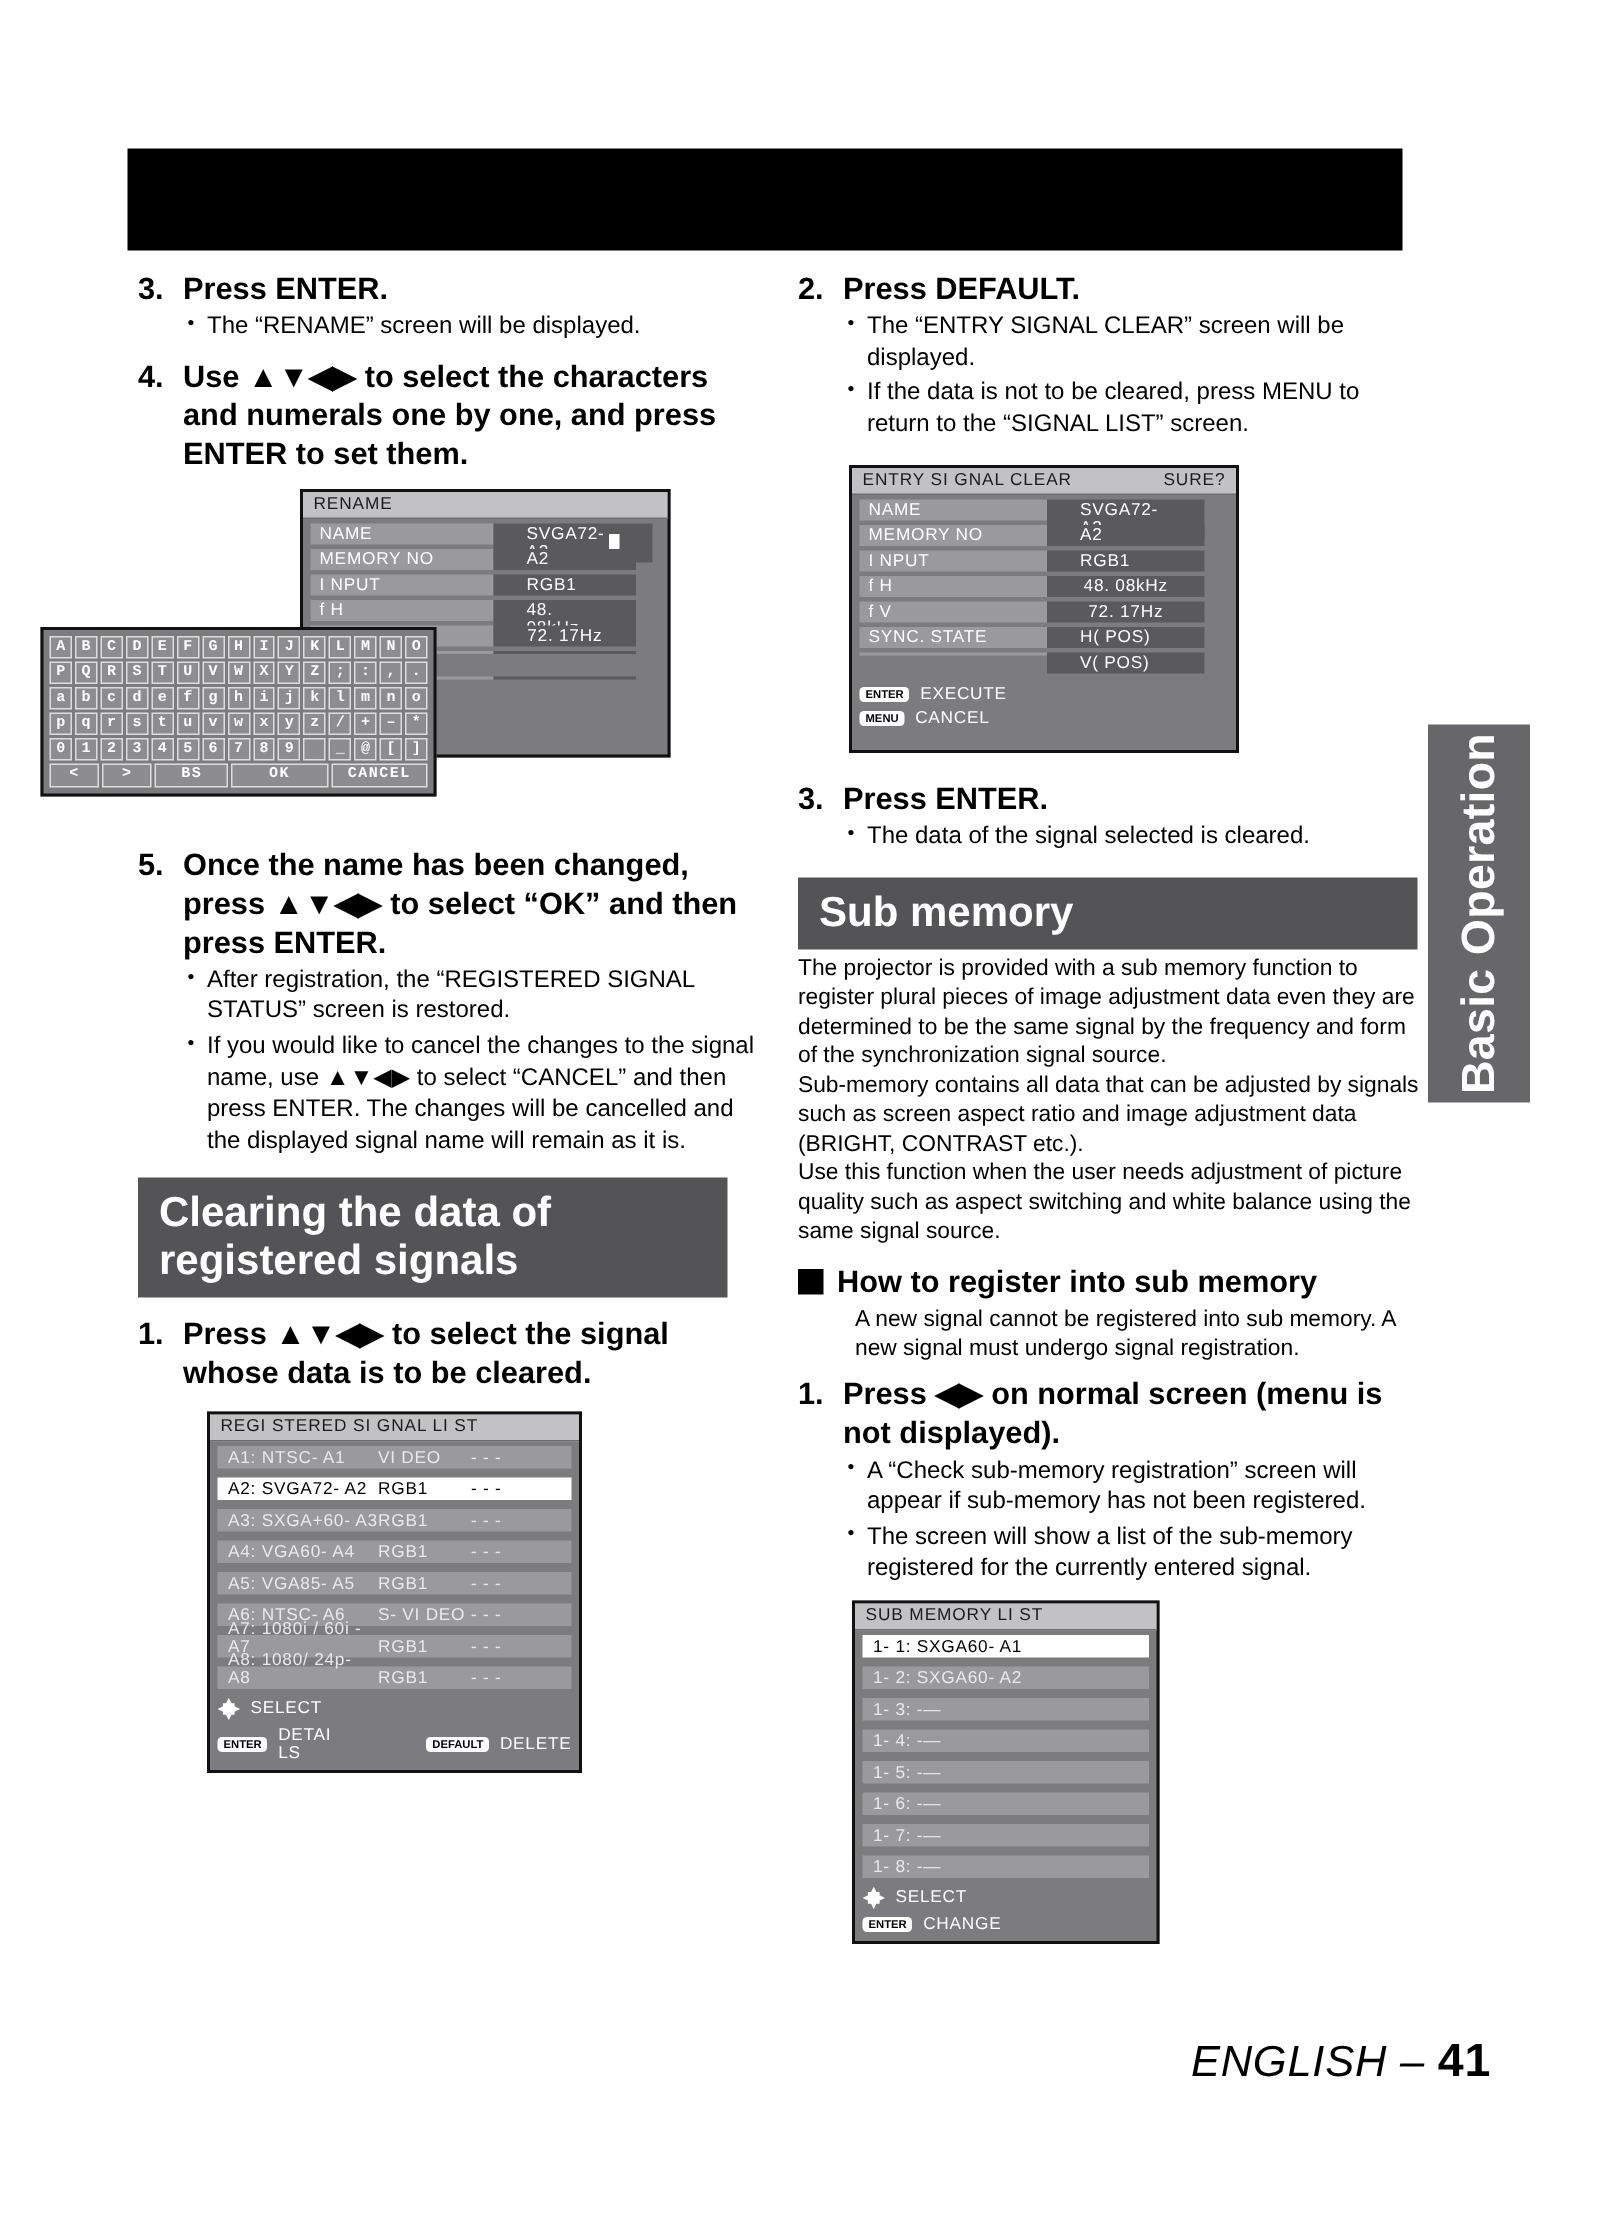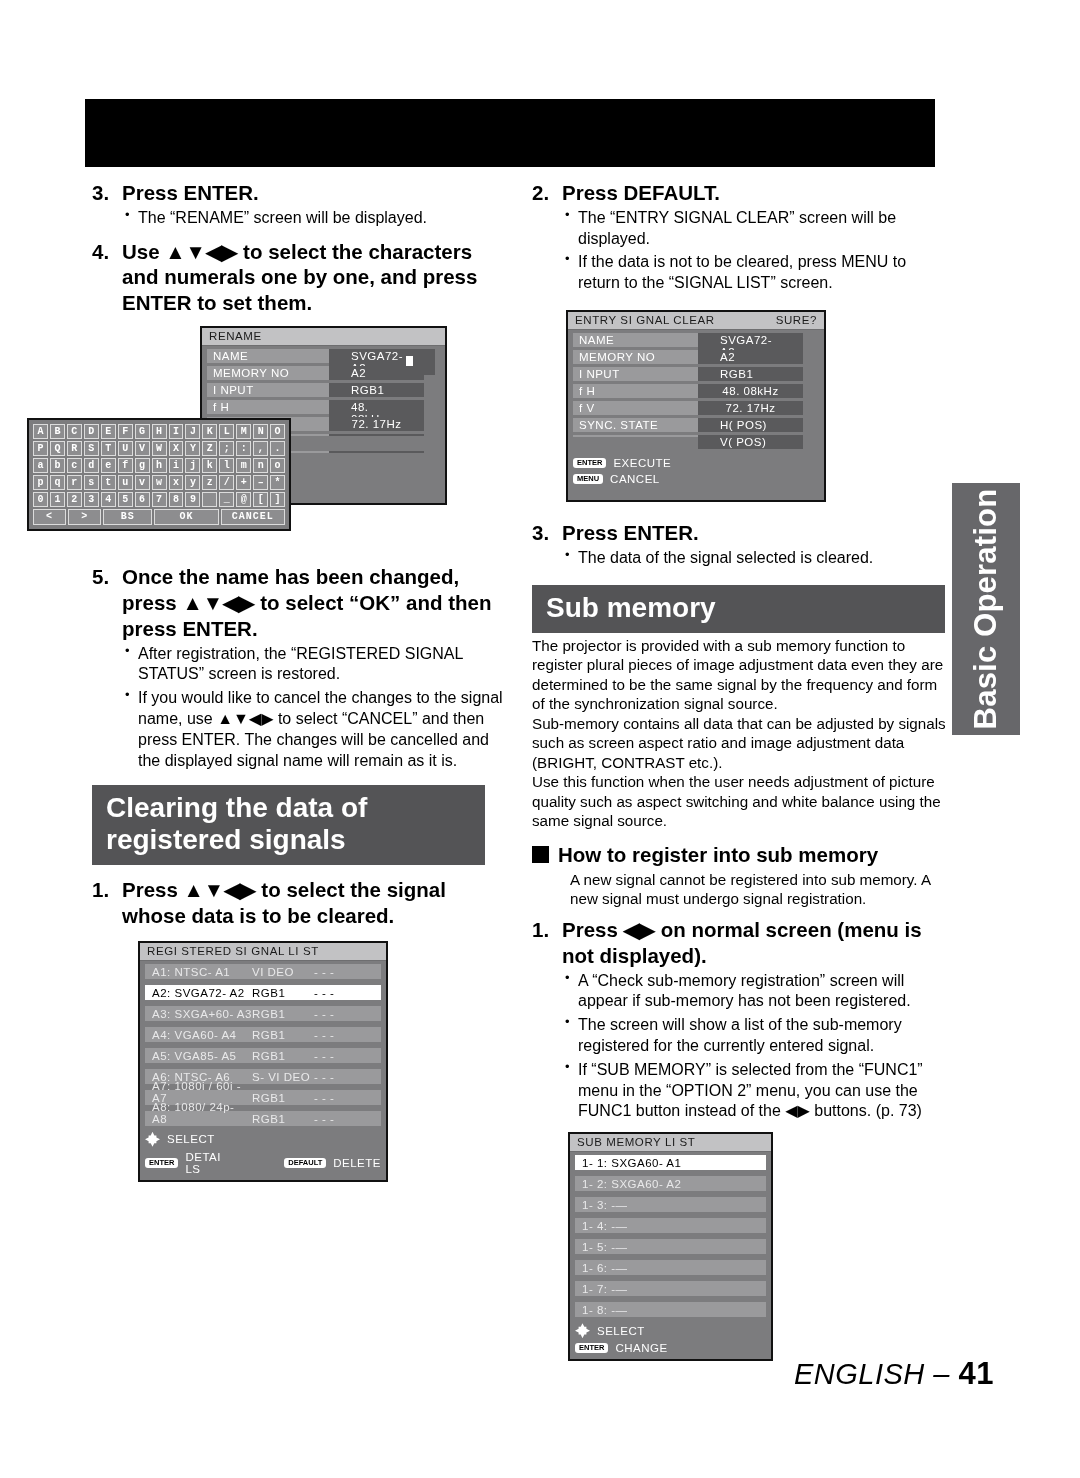--- a/index.html
+++ b/index.html
@@ -470,21 +470,20 @@
 
     <p class="para ind">A new signal cannot be registered into sub memory. A new signal must undergo signal registration.</p>
 
     <div class="step" style="margin-top:8px;">
       <div class="num">1.</div>
       <div class="txt">Press ◀▶ on normal screen (menu is not displayed).</div>
     </div>
     <ul class="bullets ind">
       <li>A “Check sub-memory registration” screen will appear if sub-memory has not been registered.</li>
       <li>The screen will show a list of the sub-memory registered for the currently entered signal.</li>
-      <li>If “SUB MEMORY” is selected from the “FUNC1” menu in the “OPTION 2” menu, you can use the FUNC1 button instead of the ◀▶ buttons. (p. 73)</li>
     </ul>
 
     <div class="osd" style="margin:10px 0 0 36px;width:205px;">
       <div class="osd-title">
         <span>SUB  MEMORY  LI ST</span>
       </div>
       <div class="osd-body">
         <div class="lrow sel">1- 1: SXGA60- A1</div>
         <div class="lrow">1- 2: SXGA60- A2</div>
         <div class="lrow">1- 3: -—</div>

